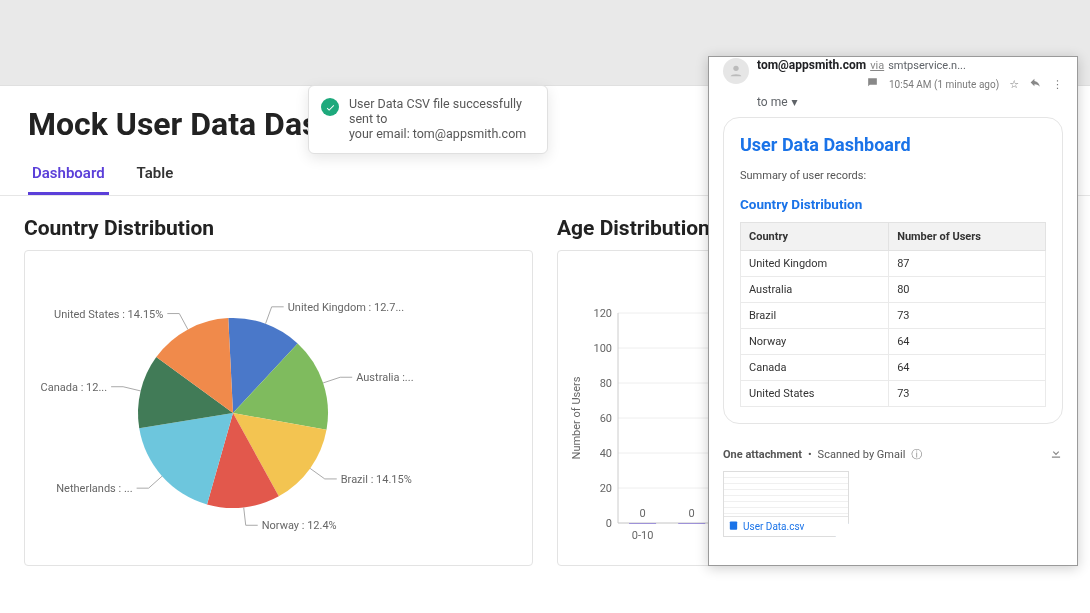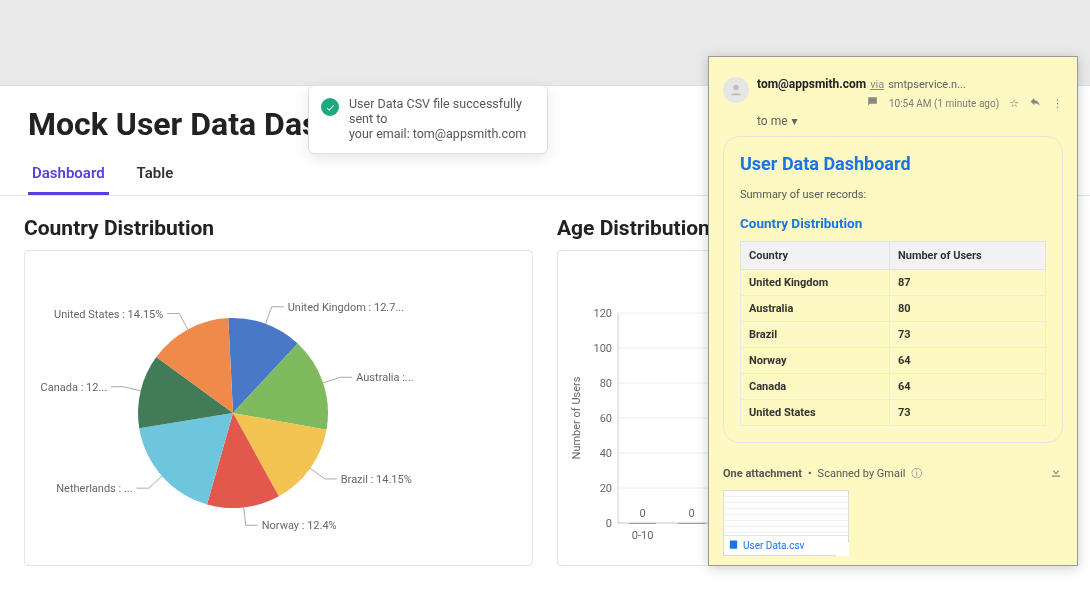--- a/index.html
+++ b/index.html
@@ -44,40 +44,40 @@
   }
   .toast .check {
     width:18px; height:18px; border-radius:50%; background:#1ea97c;
     display:flex; align-items:center; justify-content:center; flex:0 0 18px;
     margin-top:2px;
   }
 
   
   .email {
     position:absolute; right:12px; top:56px; width:370px; height:510px;
-    background:#fef9c3; border:1px solid #9a9a9a; box-shadow:0 2px 12px rgba(0,0,0,0.2);
-    padding:20px 14px; font-family: Roboto, Arial, sans-serif; z-index:10;
+    background:#ffffff; border:1px solid #9a9a9a; box-shadow:0 2px 12px rgba(0,0,0,0.2);
+    padding:1px 14px; font-family: Roboto, Arial, sans-serif; z-index:10;
   }
   .email-head { display:flex; gap:8px; font-size:11px; color:#5f6368; }
   .avatar { width:26px; height:26px; border-radius:50%; background:#e6e6e6;
     display:flex; align-items:center; justify-content:center; color:#9e9e9e; flex:0 0 26px;}
   .from-line { display:flex; align-items:center; gap:4px; flex-wrap:wrap; }
   .from-addr { font-weight:700; color:#202124; font-size:12px;}
   .via { font-style:normal; text-decoration:underline; color:#888;}
   .head-icons { margin-left:auto; display:flex; align-items:center; gap:10px; color:#7a7a7a;}
   .to-line { font-size:12px; color:#5f6368; margin-top:3px; display:flex; align-items:center; gap:4px;}
   .email-body {
     margin-top:8px; border:1px solid #e5e5e5; border-radius:16px; padding:16px 16px;
   }
   .email-title { color:#1a73e8; font-weight:700; font-size:18px; }
   .email-sub { font-size:11px; color:#555; margin-top:14px; }
   .email-section { color:#1a73e8; font-weight:700; font-size:13.5px; margin-top:14px; }
   table.country { width:100%; border-collapse:collapse; margin-top:10px; font-size:11px; color:#333;}
   table.country th { background:#f2f2f2; text-align:left; padding:7px 8px; border:1px solid #e2e2e2; font-weight:700;}
-  table.country td { padding:6px 8px; border:1px solid #eaeaea;font-weight:bold; }
+  table.country td { padding:6px 8px; border:1px solid #eaeaea; }
   .attach-row { display:flex; align-items:center; gap:6px; font-size:11px; color:#555; margin-top:22px;}
   .attach-thumb {
     margin-top:8px; width:126px; height:66px; border:1px solid #ddd; position:relative;
     background:repeating-linear-gradient(#fff,#fff 5px,#f0f0f0 5px,#f0f0f0 6px);
   }
   .attach-label { position:absolute; left:0; right:0; bottom:0; background:#fff;
     border-top:1px solid #e5e5e5; font-size:10px; color:#1a73e8; padding:3px 4px;
     display:flex; align-items:center; gap:4px;}
   .fold { position:absolute; right:-1px; bottom:-1px; width:0; height:0;
     border-left:14px solid #bcd; border-bottom:14px solid #fff;}

